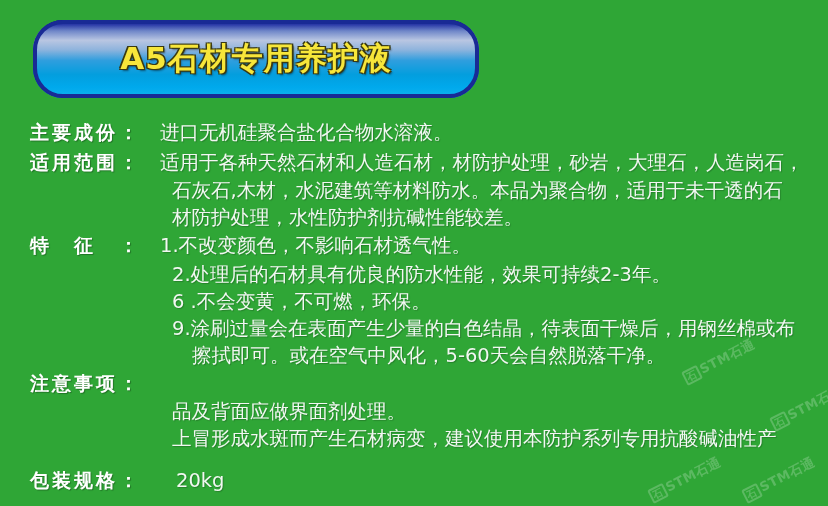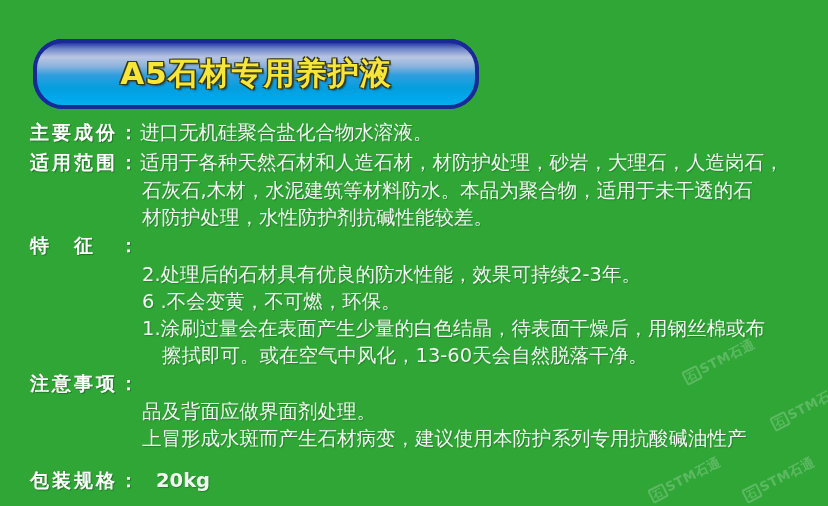--- a/index.html
+++ b/index.html
@@ -14,39 +14,38 @@
     overflow: hidden;
     position: relative;
   }
 
   
   #title-banner {
     position: absolute;
     left: 33px;
     top: 20px;
     width: 446px;
-    height: 70px;
+    height: 78px;
     border-radius: 30px;
     background:
       linear-gradient(to bottom,
         #1b1f8e 0%,
         #2b3aa8 6%,
         #6f86c8 14%,
         #b9c6e2 26%,
         #8fb4dd 38%,
         #2f9ede 52%,
         #039ede 70%,
         #00a9ec 86%,
         #0fb2ef 100%);
     box-shadow: 0 0 0 3px #15218f inset;
     display: flex;
     align-items: center;
     justify-content: center;
     overflow: hidden;
-    margin-top: 19px;
   }
   #title-banner::before {
     content: "";
     position: absolute;
     left: 0; top: 0; right: 0; bottom: 0;
     border-radius: 30px;
     border: 4px solid #192a95;
     box-sizing: border-box;
     pointer-events: none;
   }
@@ -98,38 +97,39 @@
   .spec-label .lbl-colon {
     margin-left: 1px;
   }
   .spec-value {
     color: #F2F7F2;
     font-size: 19.5px;
     font-weight: normal;
     text-shadow: 1px 1px 1px rgba(0,0,0,0.22);
     white-space: nowrap;
     padding-left: 2px;
+    margin-left: 20px;
   }
   .cont-row {
     display: flex;
+    gap: 10px;
   }
   .cont-indent {
     width: 140px;
     flex: 0 0 140px;
   }
   .cont-indent.deep {
     width: 160px;
     flex: 0 0 160px;
   }
   .spec-row.pack {
     margin-top: 14px;
   }
   .spec-row.pack .spec-value {
     padding-left: 18px;
-    font-weight: bold;
   }
 
   
   .wm {
     position: absolute;
     color: rgba(255,255,255,0.22);
     font-size: 13px;
     font-weight: bold;
     transform: rotate(-27deg);
     white-space: nowrap;
@@ -189,36 +189,37 @@
     <div class="cont-indent"></div>
     <div class="spec-value">材防护处理，水性防护剂抗碱性能较差。</div>
   </div>
 
   <div class="spec-row">
     <div class="spec-label spread">
       <span>特</span>
       <span>征</span>
       <span class="lbl-colon">：</span>
     </div>
+    <div class="spec-value">1.不改变颜色，不影响石材透气性。</div>
   </div>
   <div class="cont-row">
     <div class="cont-indent"></div>
     <div class="spec-value">2.处理后的石材具有优良的防水性能，效果可持续2-3年。</div>
   </div>
   <div class="cont-row">
     <div class="cont-indent"></div>
     <div class="spec-value">6 .不会变黄，不可燃，环保。</div>
   </div>
   <div class="cont-row">
     <div class="cont-indent"></div>
-    <div class="spec-value">1.涂刷过量会在表面产生少量的白色结晶，待表面干燥后，用钢丝棉或布</div>
+    <div class="spec-value">9.涂刷过量会在表面产生少量的白色结晶，待表面干燥后，用钢丝棉或布</div>
   </div>
   <div class="cont-row">
     <div class="cont-indent deep"></div>
-    <div class="spec-value">擦拭即可。或在空气中风化，13-60天会自然脱落干净。</div>
+    <div class="spec-value">擦拭即可。或在空气中风化，5-60天会自然脱落干净。</div>
   </div>
 
   <div class="spec-row">
     <div class="spec-label">
       <span>注</span>
       <span>意</span>
       <span>事</span>
       <span>项</span>
       <span class="lbl-colon">：</span>
     </div>

